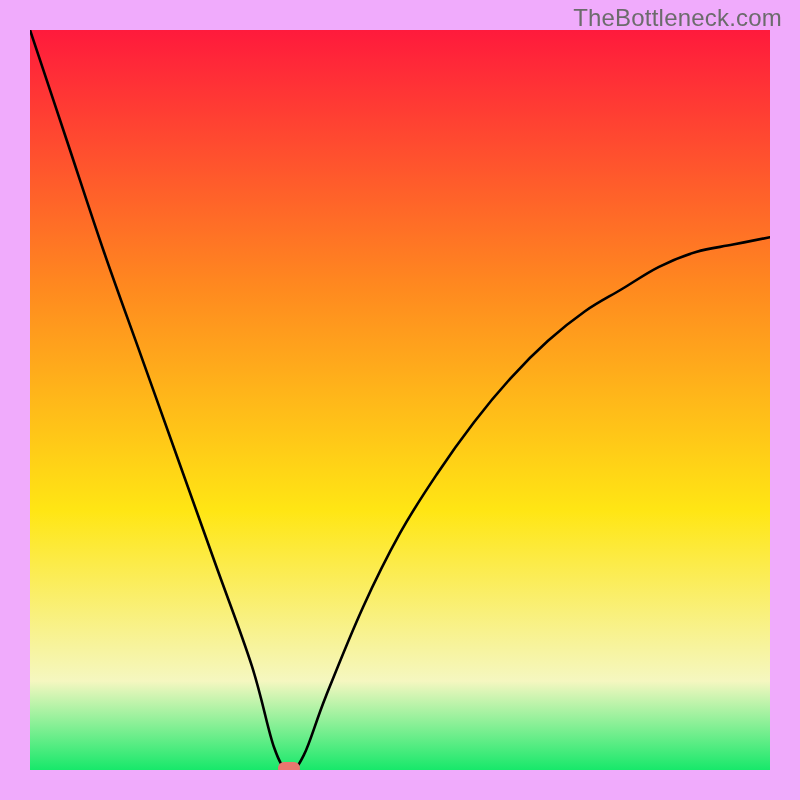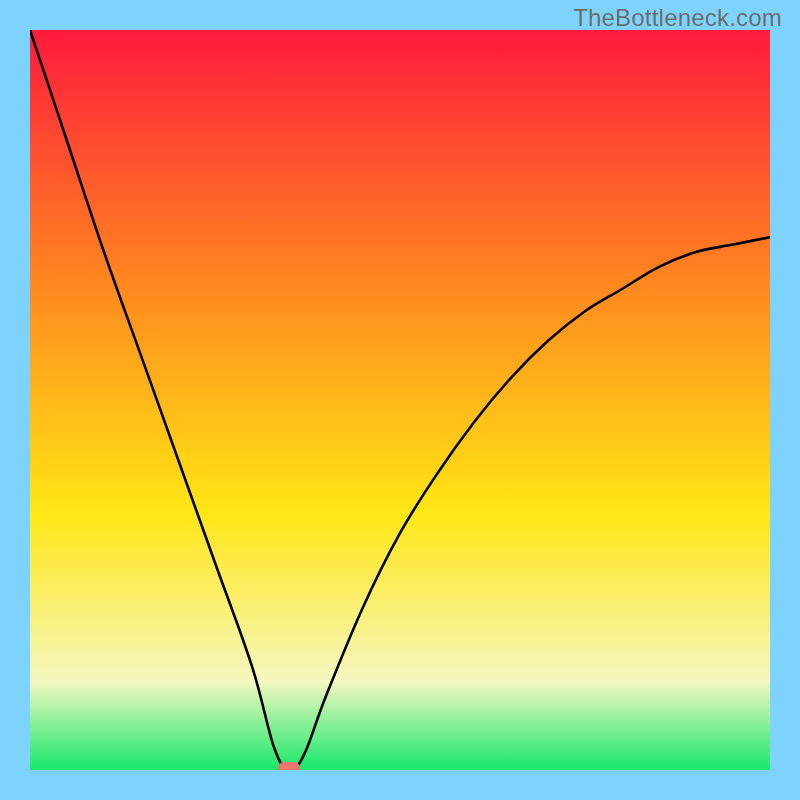--- a/index.html
+++ b/index.html
@@ -8,21 +8,21 @@
     width: 800px;
     height: 800px;
     background: #000;
     overflow: hidden;
     font-family: Arial, Helvetica, sans-serif;
   }
   .frame {
     position: relative;
     width: 800px;
     height: 800px;
-    background: #7dd3fc;
+    background: #f0abfc;
   }
   .watermark {
     position: absolute;
     top: 4px;
     right: 18px;
     color: #6b6b6b;
     font-size: 24px;
     letter-spacing: 0.2px;
     z-index: 5;
   }

